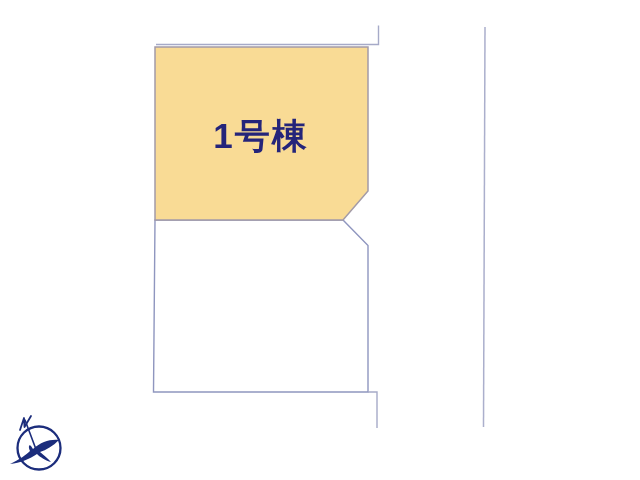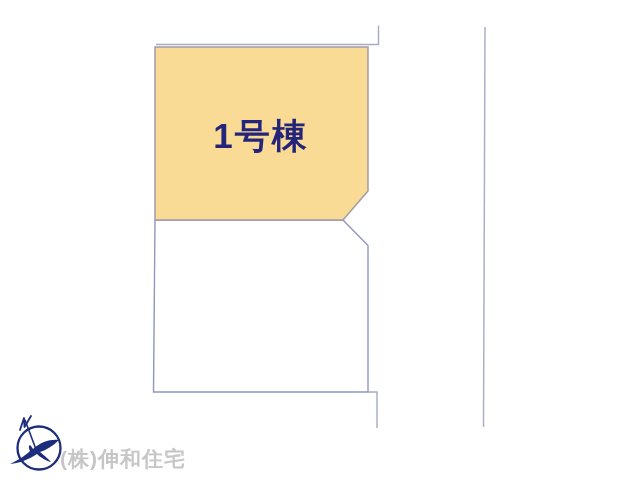--- a/index.html
+++ b/index.html
@@ -71,15 +71,14 @@
     <g fill="#1c2d7c">
       <g fill="none" stroke-linecap="round" stroke="#1c2d7c">
         <circle cx="33" cy="38" r="21.5" stroke-width="2.3"></circle>
         <line x1="31" y1="42" x2="19" y2="10" stroke-width="1.6"></line>
         <path d="M14,20 L18,8 L18.5,17 L25,6" stroke-width="1.8" stroke-linejoin="round"></path>
       </g>
       <path stroke="none" d="M4,54 C14,49 20,45 24,41 C22,37 23,34 25,36 L27,39 C35,32 44,29 53,30 C47,36 40,40 34,42 C38,45 42,49 45,52 C40,51 34,47 31,44 C24,49 14,53 4,54 Z"></path>
     </g>
   </svg>
 
-  <span class="company-name">(株)伸和住宅</span>
 
 </div>
 
 </body></html>

